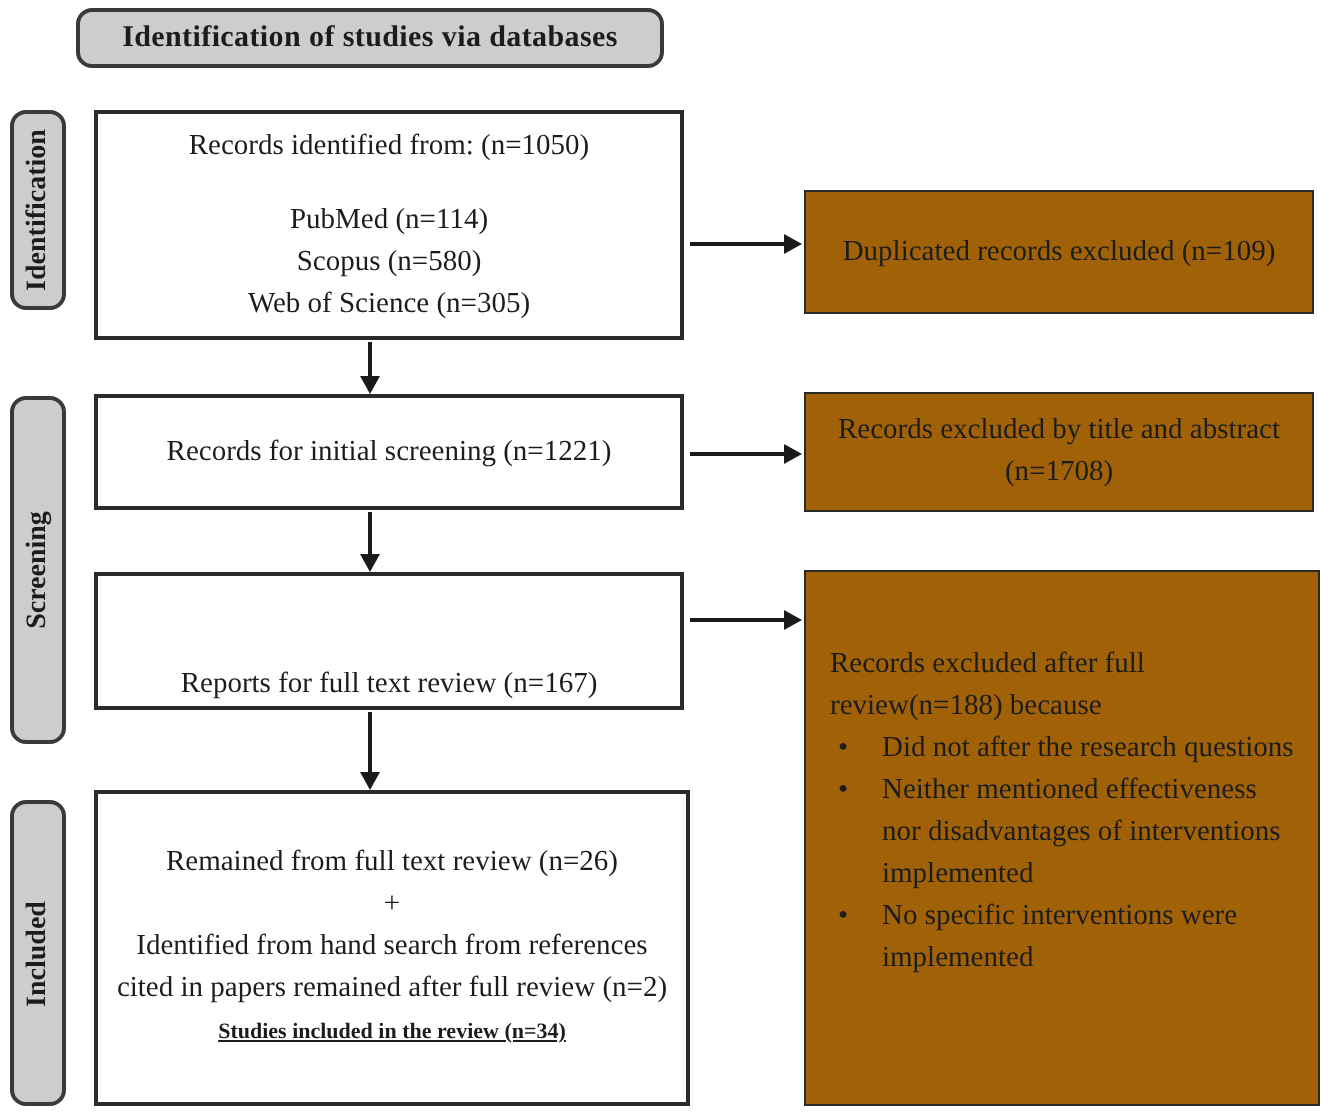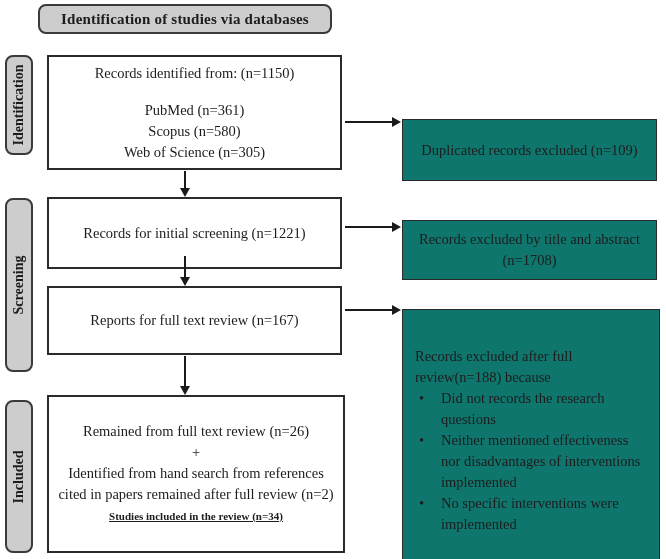--- a/index.html
+++ b/index.html
@@ -19,23 +19,23 @@
     font-weight:bold;font-size:14px;white-space:nowrap;
     transform:rotate(-90deg);
   }
   
   .flowbox{
     background:#ffffff;border:2px solid #2a2a2a;
     font-size:14.5px;line-height:21px;text-align:center;
     display:flex;flex-direction:column;justify-content:center;align-items:center;
   }
   .sidebox{
-    background:#0f766e;border:1.5px solid #2a2a2a;
+    background:#a16207;border:1.5px solid #2a2a2a;
     font-size:14.5px;line-height:21px;text-align:center;
-    display:flex;flex-direction:column;justify-content:center;align-items:center;margin-top:24px;
+    display:flex;flex-direction:column;justify-content:center;align-items:center;
   }
   .leftalign{justify-content:flex-start;align-items:flex-start;text-align:left;}
   
   .arrow-h{position:absolute;height:2px;background:#1a1a1a;}
   .arrow-h::after{
     content:"";position:absolute;right:-8px;top:-4px;
     border-left:9px solid #1a1a1a;border-top:5px solid transparent;border-bottom:5px solid transparent;
   }
   .arrow-v{position:absolute;width:2px;background:#1a1a1a;}
   .arrow-v::after{
@@ -61,33 +61,33 @@
     <span class="stage-label">Identification</span>
   </div>
   <div class="abs graybox" style="left:5px;top:198px;width:28px;height:174px;">
     <span class="stage-label">Screening</span>
   </div>
   <div class="abs graybox" style="left:5px;top:400px;width:28px;height:153px;">
     <span class="stage-label">Included</span>
   </div>
 
   <div class="abs flowbox" style="left:47px;top:55px;width:295px;height:115px;padding:8px 6px;">
-    <div>Records identified  from:  (n=1150)</div>
+    <div>Records identified  from:  (n=1050)</div>
     <div class="src-lines">
-      <div>PubMed (n=361)</div>
+      <div>PubMed (n=114)</div>
       <div>Scopus (n=580)</div>
       <div>Web of Science  (n=305)</div>
     </div>
   </div>
 
-  <div class="abs flowbox" style="left:47px;top:197px;width:295px;height:72px;">
+  <div class="abs flowbox" style="left:47px;top:197px;width:295px;height:58px;">
     <div>Records for initial  screening  (n=1221)</div>
   </div>
 
-  <div class="abs flowbox" style="left:47px;top:286px;width:295px;height:69px;">
+  <div class="abs flowbox" style="left:47px;top:286px;width:295px;height:69px;justify-content:flex-end;">
     <div>Reports for full  text review  (n=167)</div>
   </div>
 
   <div class="abs flowbox" style="left:47px;top:395px;width:298px;height:158px;padding:24px 4px;">
     <div>Remained  from full  text review  (n=26)</div>
     <div>+</div>
     <div>Identified  from  hand search from references  cited in papers remained  after full  review  (n=2)</div>
     <div style="height:18px;"></div>
     <div class="final-line">Studies included  in the review (n=34)</div>
   </div>
@@ -98,21 +98,21 @@
 
   <div class="abs sidebox" style="left:402px;top:196px;width:255px;height:60px;">
     <div>Records excluded  by title  and abstract</div>
     <div>(n=1708)</div>
   </div>
 
   <div class="abs sidebox leftalign" style="left:402px;top:285px;width:258px;height:268px;padding:36px 8px 8px 12px;">
     <div>Records excluded  after full review(n=188)  because</div>
     <div class="bullet-row">
       <span class="bullet-dot">•</span>
-      <span class="bullet-text">Did not records  the research questions</span>
+      <span class="bullet-text">Did not after  the research questions</span>
     </div>
     <div class="bullet-row">
       <span class="bullet-dot">•</span>
       <span class="bullet-text">Neither  mentioned  effectiveness nor disadvantages  of interventions implemented</span>
     </div>
     <div class="bullet-row">
       <span class="bullet-dot">•</span>
       <span class="bullet-text">No specific  interventions  were implemented</span>
     </div>
   </div>

